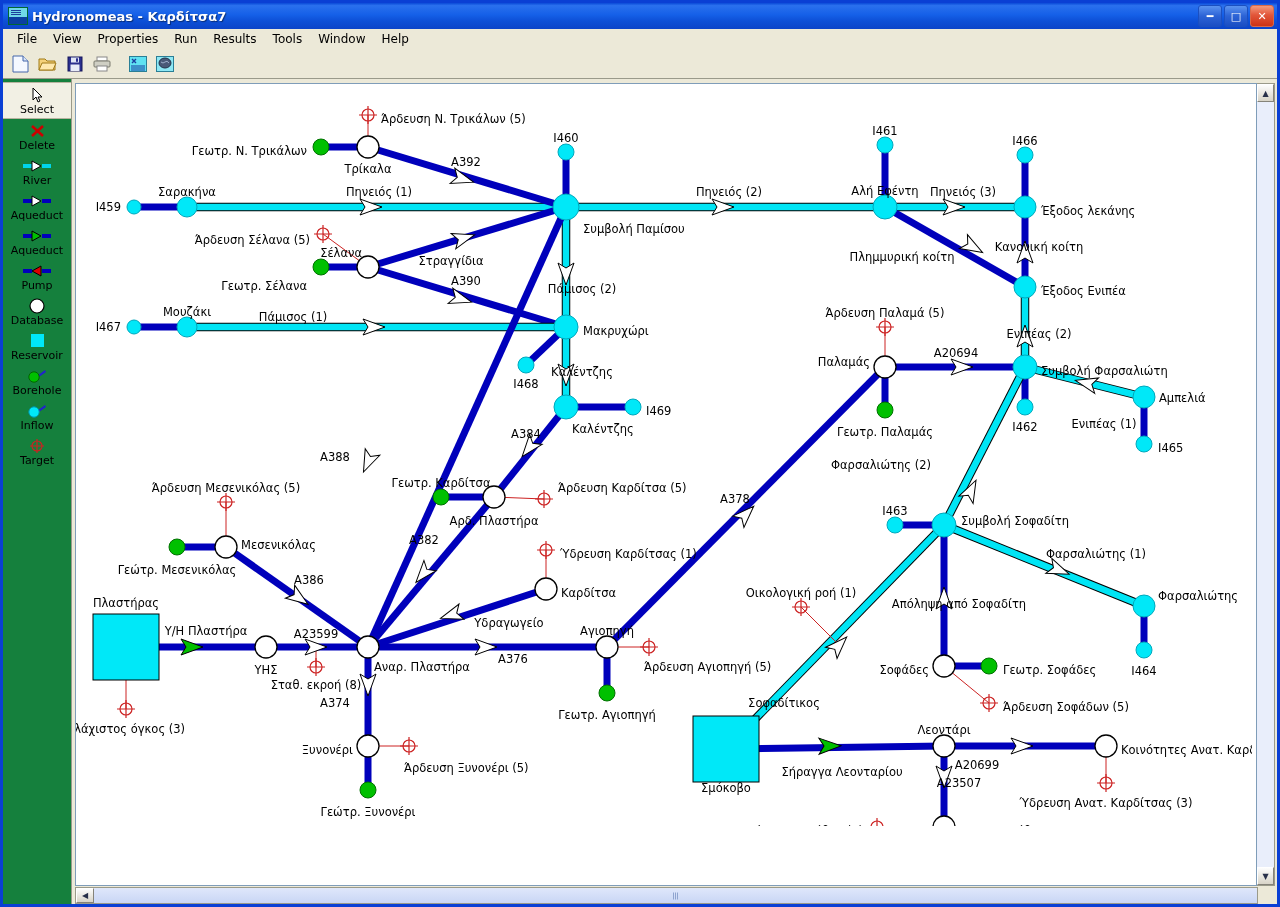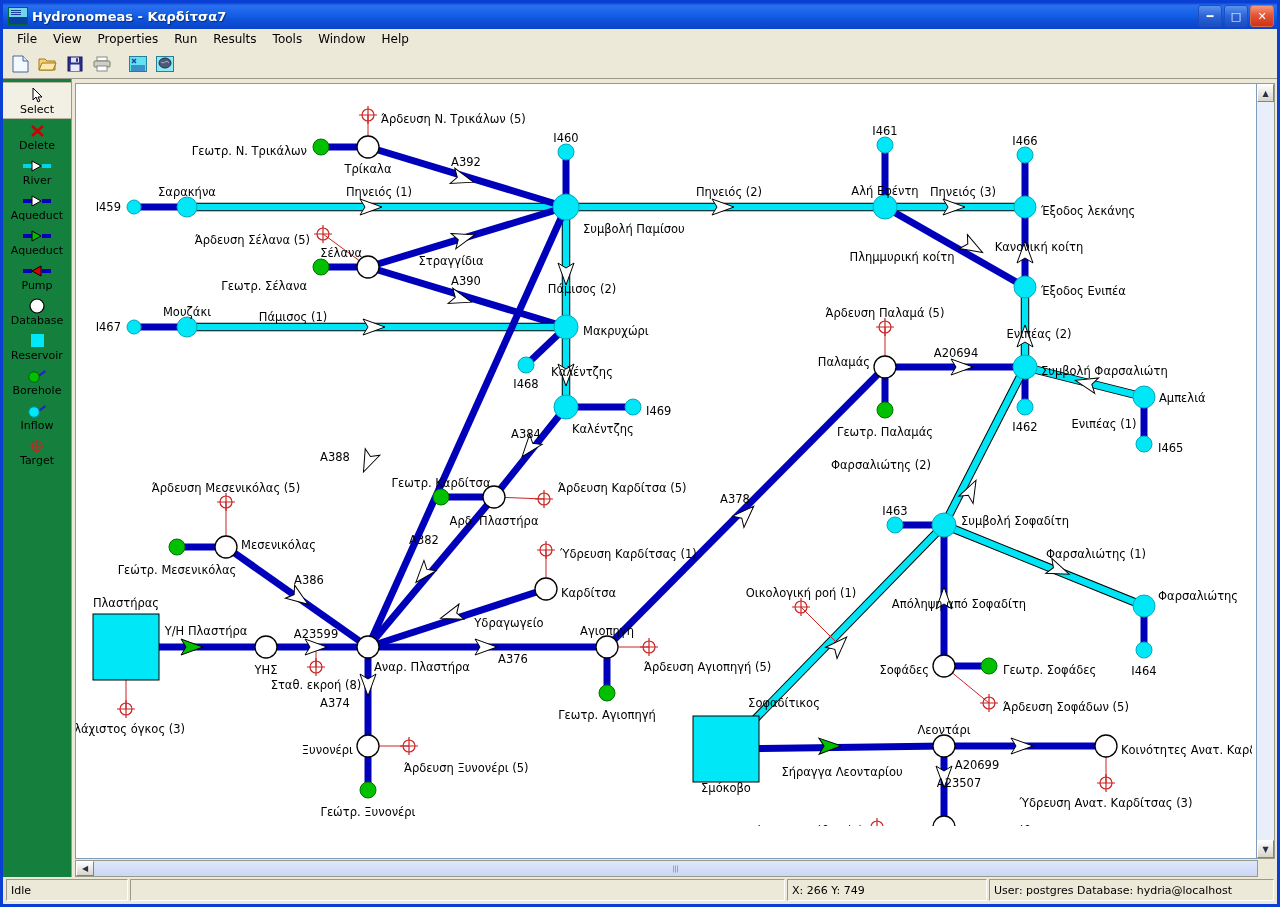--- a/index.html
+++ b/index.html
@@ -660,19 +660,13 @@
       <div class="hsbrow">
         <div class="hsb">
           <div class="hsb-arrow">◀</div>
           <div class="hsb-thumb"></div>
         </div>
         <div class="corner"></div>
       </div>
     </div>
   </div>
 
-  <div class="statusbar">
-    <div class="sp a">Idle</div>
-    <div class="sp b"></div>
-    <div class="sp c">X: 266 Y: 749</div>
-    <div class="sp d">User: postgres  Database: hydria@localhost</div>
-  </div>
 </div>
 
 </body></html>

